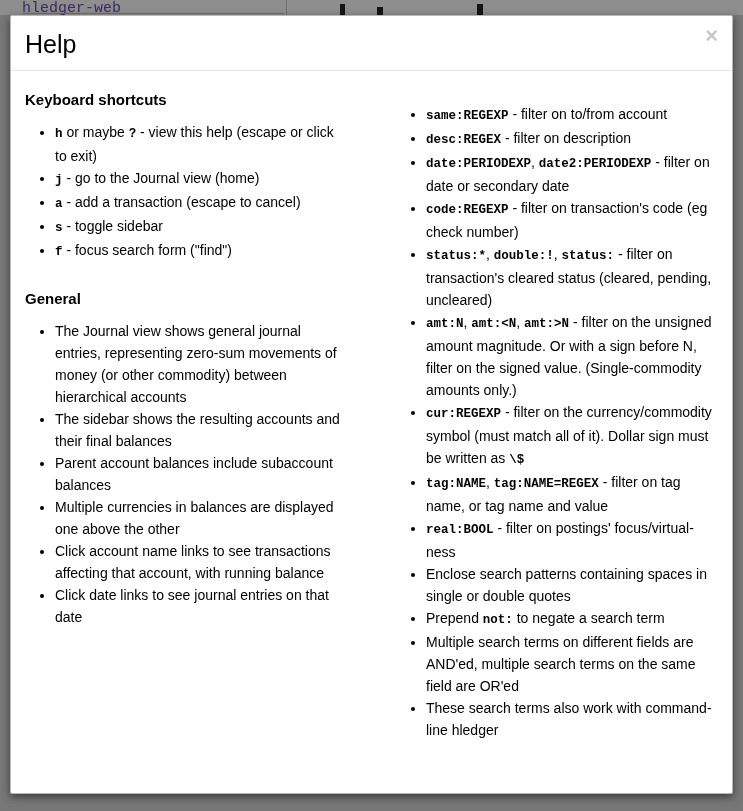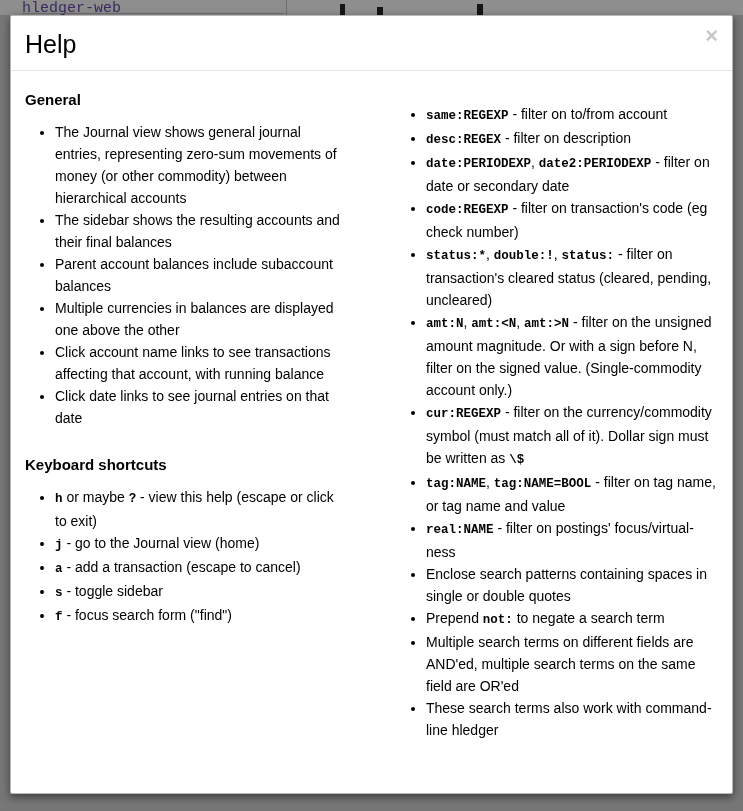--- a/index.html
+++ b/index.html
@@ -124,53 +124,53 @@
 </div>
 
 <div class="modal">
   <div class="modal-header">
     <h3 class="modal-title">Help</h3>
     <button class="close-btn">×</button>
   </div>
   <div class="modal-body">
     <div class="col-left">
         <div class="section">
+          <h4 class="section-heading">Keyboard shortcuts</h4>
+          <ul class="help-list">
+            <li><span class="code">h</span><span> or maybe </span><span class="code">?</span><span> - view this help (escape or click to exit)</span></li>
+            <li><span class="code">j</span><span> - go to the Journal view (home)</span></li>
+            <li><span class="code">a</span><span> - add a transaction (escape to cancel)</span></li>
+            <li><span class="code">s</span><span> - toggle sidebar</span></li>
+            <li><span class="code">f</span><span> - focus search form ("find")</span></li>
+          </ul>
+        </div>
+        <div class="section">
           <h4 class="section-heading">General</h4>
           <ul class="help-list">
             <li><span>The Journal view shows general journal entries, representing zero-sum movements of money (or other commodity) between hierarchical accounts</span></li>
             <li><span>The sidebar shows the resulting accounts and their final balances</span></li>
             <li><span>Parent account balances include subaccount balances</span></li>
             <li><span>Multiple currencies in balances are displayed one above the other</span></li>
             <li><span>Click account name links to see transactions affecting that account, with running balance</span></li>
             <li><span>Click date links to see journal entries on that date</span></li>
-          </ul>
-        </div>
-        <div class="section">
-          <h4 class="section-heading">Keyboard shortcuts</h4>
-          <ul class="help-list">
-            <li><span class="code">h</span><span> or maybe </span><span class="code">?</span><span> - view this help (escape or click to exit)</span></li>
-            <li><span class="code">j</span><span> - go to the Journal view (home)</span></li>
-            <li><span class="code">a</span><span> - add a transaction (escape to cancel)</span></li>
-            <li><span class="code">s</span><span> - toggle sidebar</span></li>
-            <li><span class="code">f</span><span> - focus search form ("find")</span></li>
           </ul>
         </div>
       </div>
     <div class="col-right">
         <div class="section">
           <ul class="help-list">
             <li><span class="code">same:REGEXP</span><span> - filter on to/from account</span></li>
             <li><span class="code">desc:REGEX</span><span> - filter on description</span></li>
             <li><span class="code">date:PERIODEXP</span><span>, </span><span class="code">date2:PERIODEXP</span><span> - filter on date or secondary date</span></li>
             <li><span class="code">code:REGEXP</span><span> - filter on transaction's code (eg check number)</span></li>
             <li><span class="code">status:*</span><span>, </span><span class="code">double:!</span><span>, </span><span class="code">status:</span><span> - filter on transaction's cleared status (cleared, pending, uncleared)</span></li>
-            <li><span class="code">amt:N</span><span>, </span><span class="code">amt:&lt;N</span><span>, </span><span class="code">amt:&gt;N</span><span> - filter on the unsigned amount magnitude. Or with a sign before N, filter on the signed value. (Single-commodity account only.)</span></li>
+            <li><span class="code">amt:N</span><span>, </span><span class="code">amt:&lt;N</span><span>, </span><span class="code">amt:&gt;N</span><span> - filter on the unsigned amount magnitude. Or with a sign before N, filter on the signed value. (Single-commodity amounts only.)</span></li>
             <li><span class="code">cur:REGEXP</span><span> - filter on the currency/commodity symbol (must match all of it). Dollar sign must be written as </span><span class="code">\$</span></li>
-            <li><span class="code">tag:NAME</span><span>, </span><span class="code">tag:NAME=BOOL</span><span> - filter on tag name, or tag name and value</span></li>
-            <li><span class="code">real:NAME</span><span> - filter on postings' focus/virtual-ness</span></li>
+            <li><span class="code">tag:NAME</span><span>, </span><span class="code">tag:NAME=REGEX</span><span> - filter on tag name, or tag name and value</span></li>
+            <li><span class="code">real:BOOL</span><span> - filter on postings' focus/virtual-ness</span></li>
             <li><span>Enclose search patterns containing spaces in single or double quotes</span></li>
             <li><span>Prepend </span><span class="code">not:</span><span> to negate a search term</span></li>
             <li><span>Multiple search terms on different fields are AND'ed, multiple search terms on the same field are OR'ed</span></li>
             <li><span>These search terms also work with command-line hledger</span></li>
           </ul>
         </div>
       </div>
   </div>
 </div>
 

